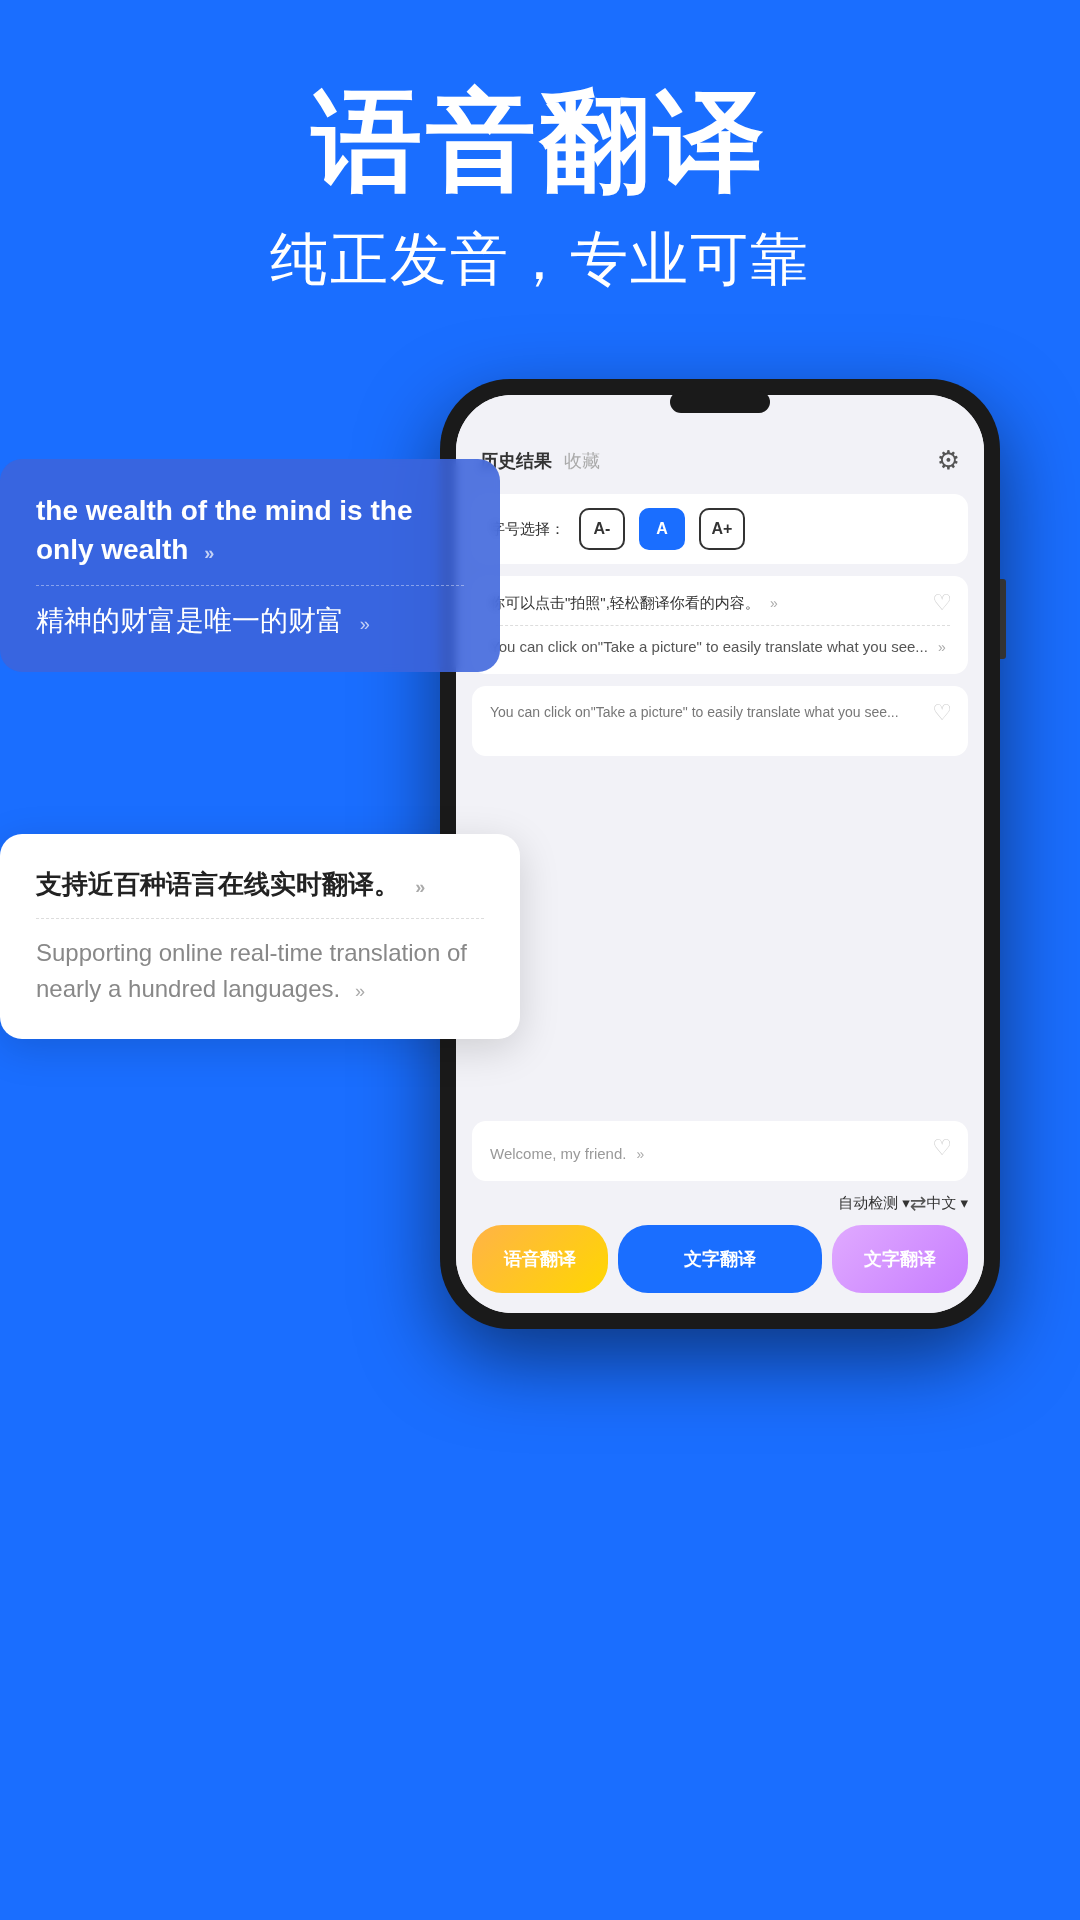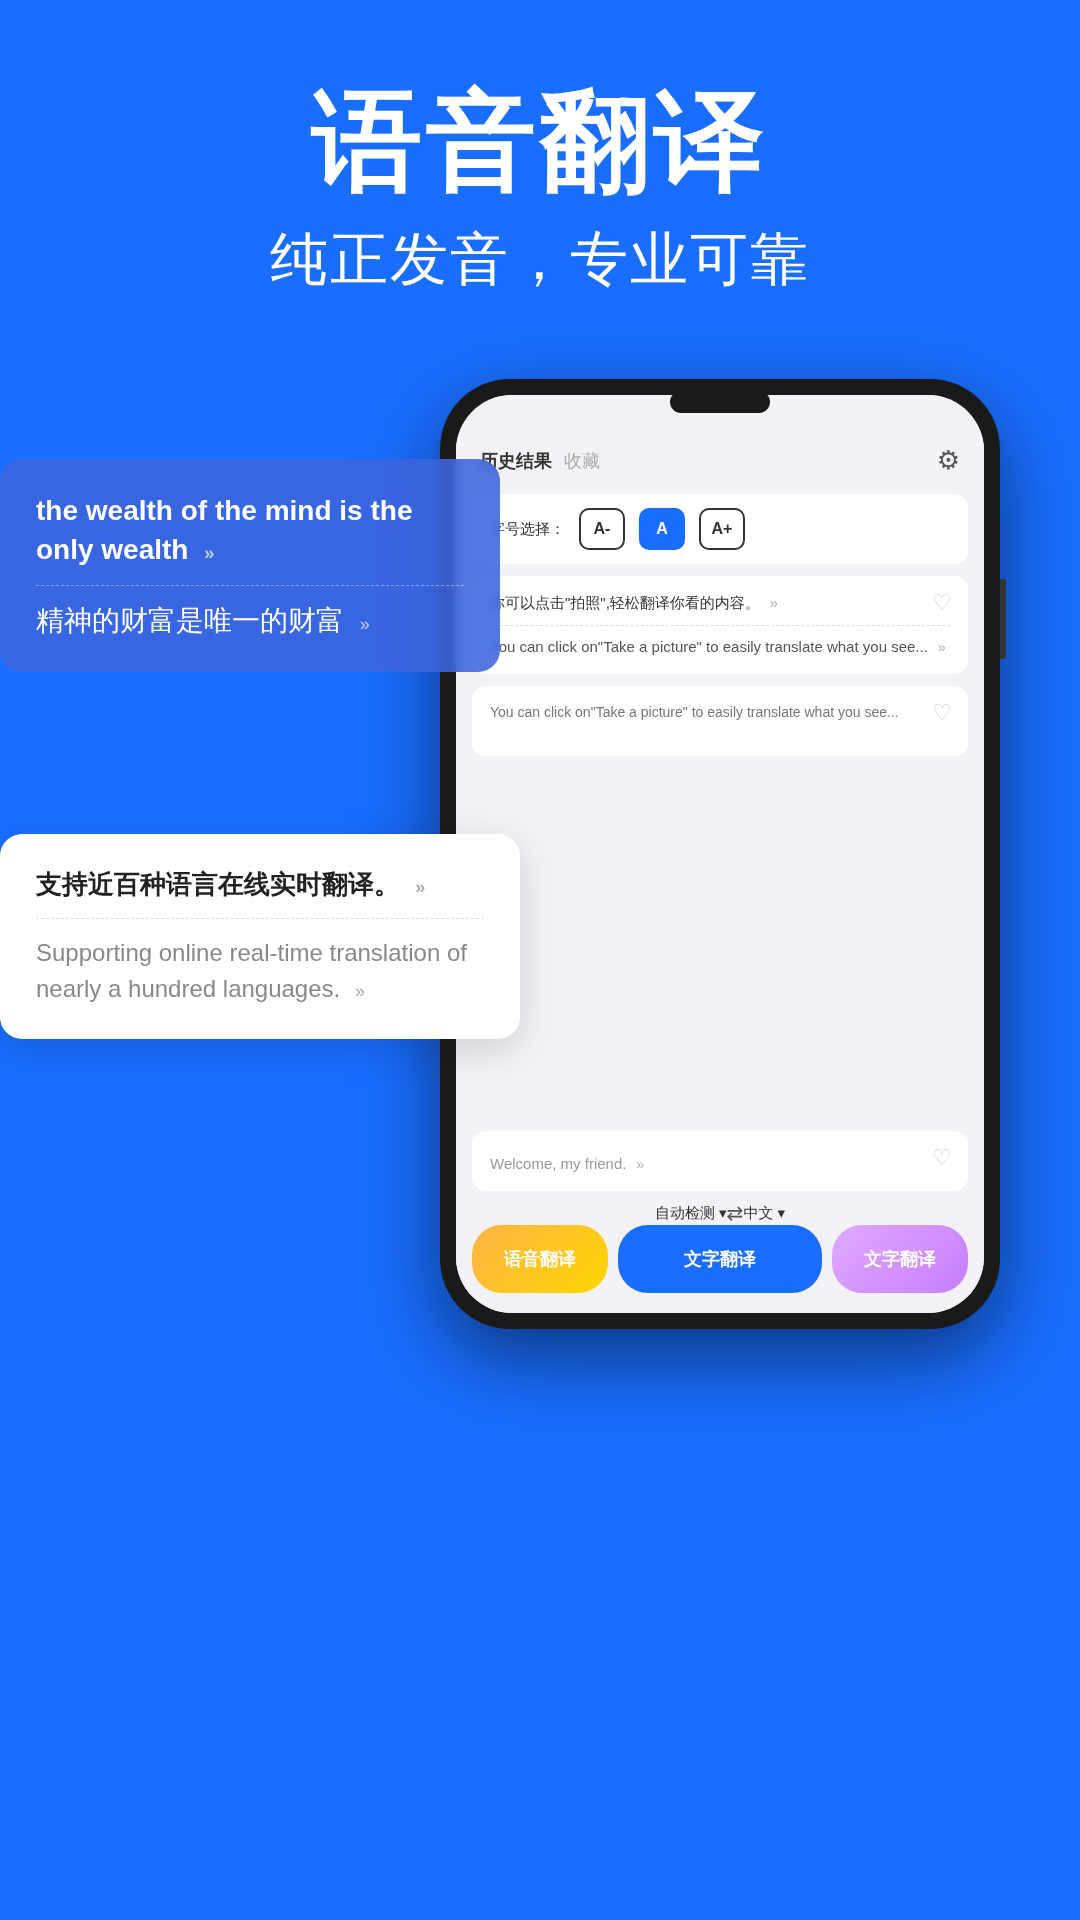--- a/index.html
+++ b/index.html
@@ -194,21 +194,22 @@
       position: absolute;
       bottom: 0;
       left: 0;
       right: 0;
       background: #f2f2f7;
       padding: 10px 16px 20px;
     }
     .lang-selector-row {
       display: flex;
       align-items: center;
-      justify-content: center;
+      justify-content: flex-end;
+      margin-bottom: 10px;
     }
     .lang-btn {
       font-size: 15px;
       color: #333;
       background: none;
       border: none;
       display: flex;
       align-items: center;
       gap: 4px;
     }

